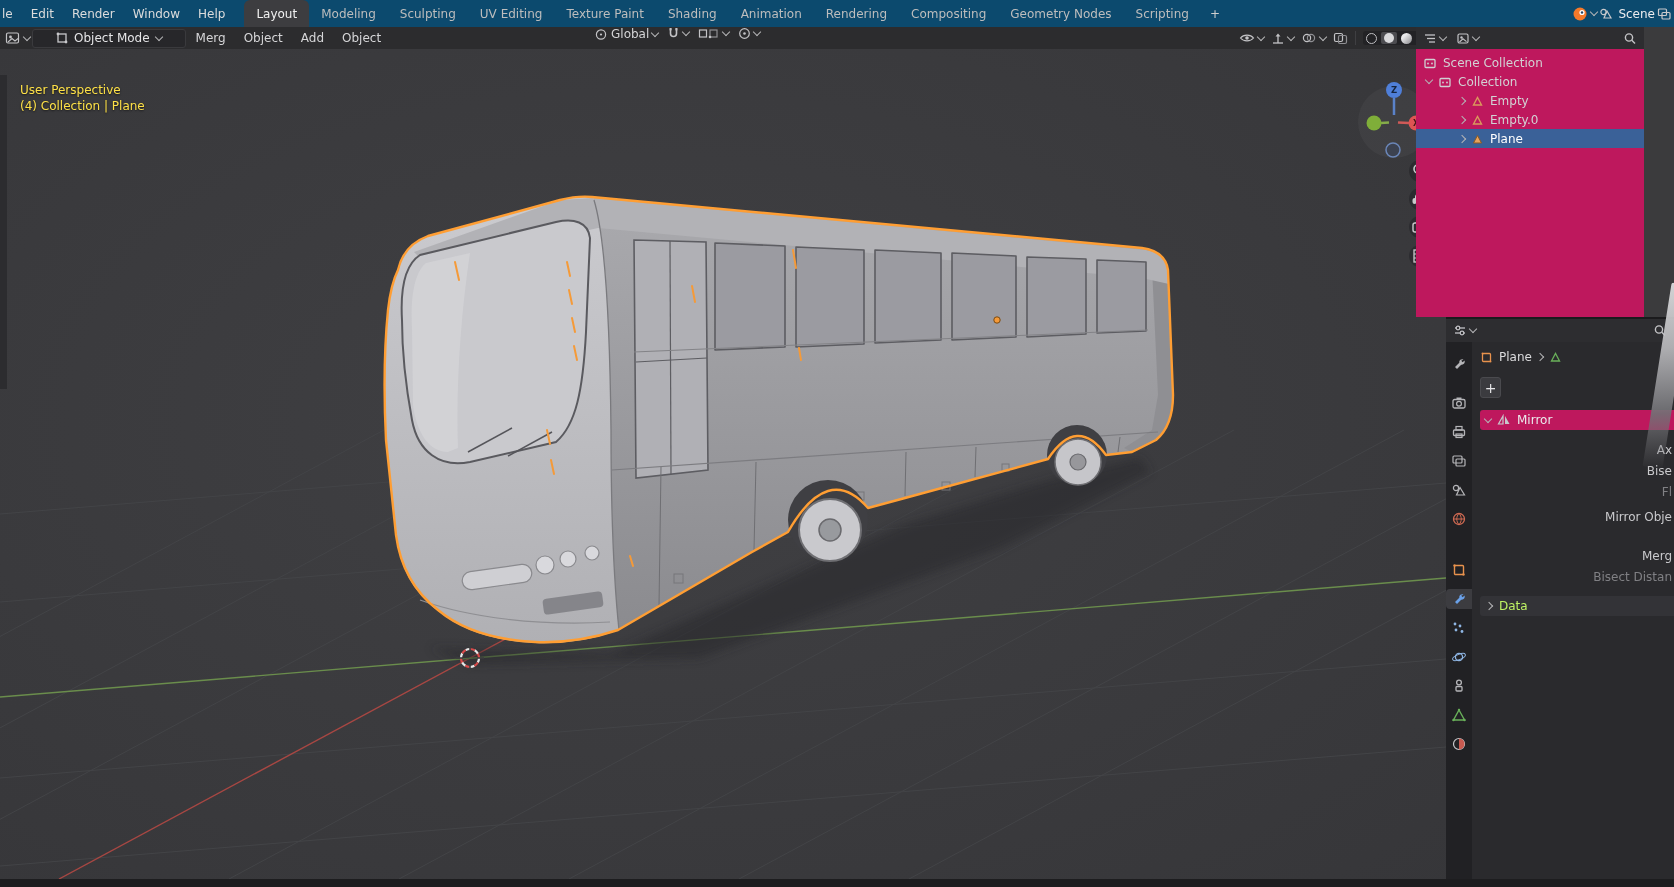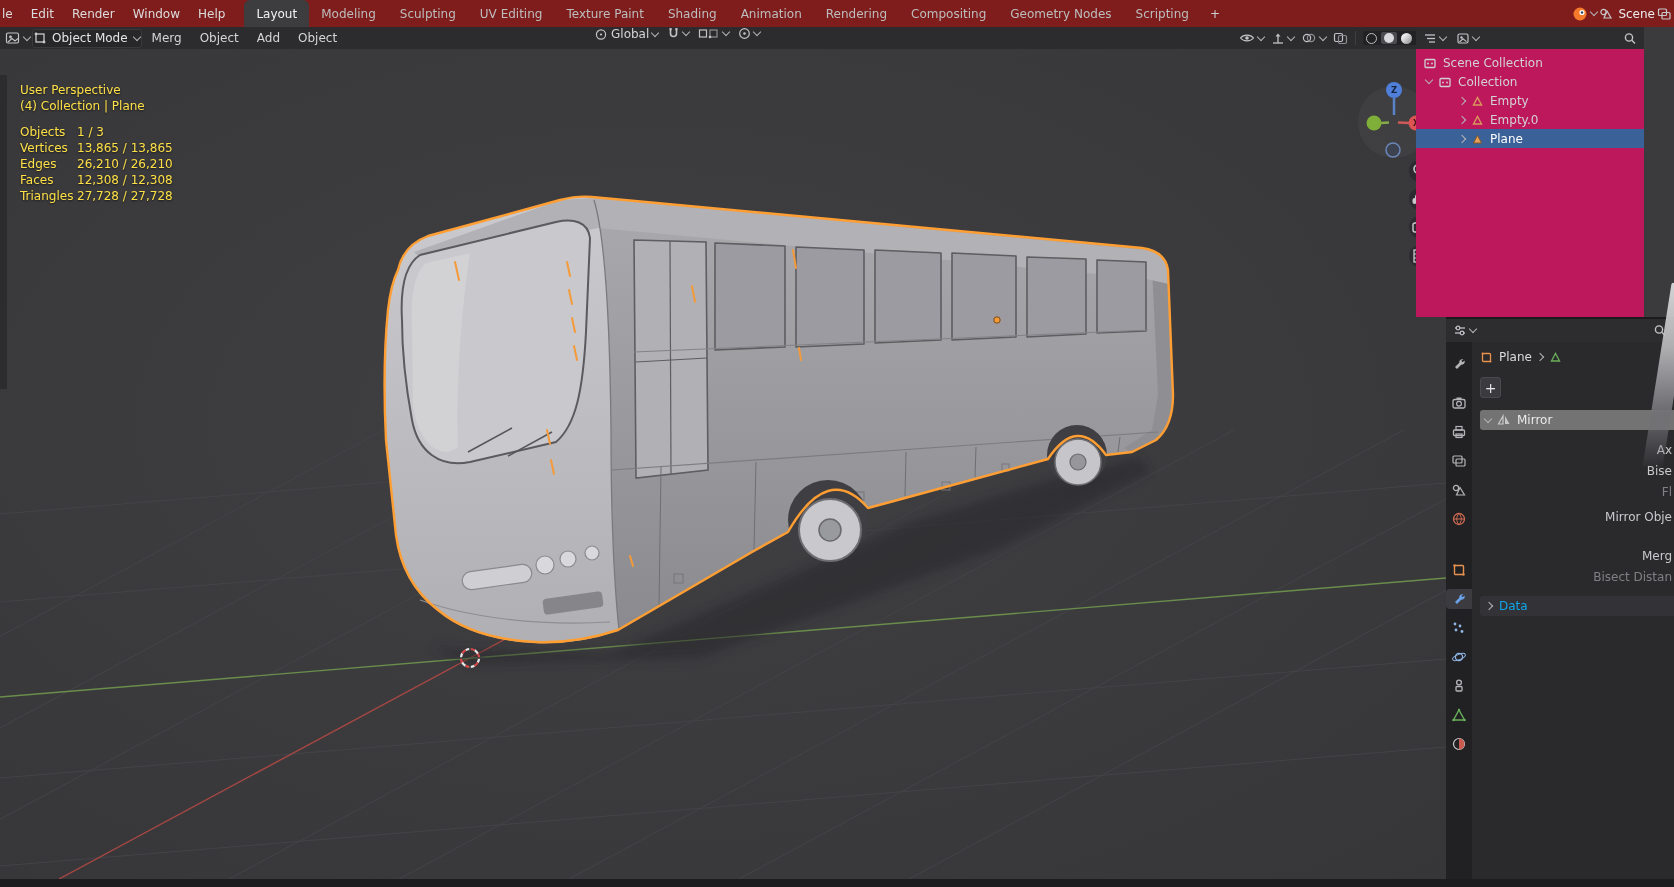--- a/index.html
+++ b/index.html
@@ -1,35 +1,35 @@
 <!DOCTYPE html>
 <html><head>
 <meta charset="utf-8">
 <style>
   html,body{margin:0;padding:0;background:#101010;}
   #app{position:relative;width:1674px;height:887px;overflow:hidden;background:#3b3b3d;
        font-family:"DejaVu Sans","Liberation Sans",sans-serif;font-size:12px;color:#d4d4d6;
        -webkit-user-select:none;user-select:none;}
   svg{display:block}
   
-  .topbar{position:absolute;left:0;top:0;width:1674px;height:27px;background:#7f1d1d;
+  .topbar{position:absolute;left:0;top:0;width:1674px;height:27px;background:#0c4a6e;
           display:flex;align-items:center;z-index:50;}
   .menu{padding:0 9px;color:#dcdcdc;}
   .menu.partial{padding-left:2px;}
   .tabs{display:flex;align-items:stretch;height:100%;margin-left:10px;}
   .tab{display:flex;align-items:center;padding:0 12px;color:#bdbdbd;border-radius:6px 6px 0 0;}
   .tab.active{background:#3d3d40;color:#f1f1f1;}
   .tab.addtab{padding:0 9px;color:#cfcfcf;}
   .topbar-right{margin-left:auto;display:flex;align-items:center;gap:2px;padding-right:2px;}
   .scene-pill{display:flex;align-items:center;gap:5px;color:#ececee;}
   
   .vheader{position:absolute;left:0;top:27px;width:1446px;height:22px;background:#2c2c2e;
            display:flex;align-items:center;z-index:40;padding:0 5px;box-sizing:border-box;gap:2px;}
   .dd{display:flex;align-items:center;gap:6px;background:#27272a;border:1px solid #3a3a3d;
-      border-radius:3px;padding:0 1px;color:#e4e4e6;height:17px;}
+      border-radius:3px;padding:0 23px;color:#e4e4e6;height:17px;}
   .vmenu{padding:0 8px;color:#d6d6d8;}
   .vh-center{position:absolute;left:594px;top:0;height:22px;display:flex;align-items:flex-start;gap:9px;}
   .vh-right{position:absolute;right:6px;top:0;height:22px;display:flex;align-items:center;gap:7px;}
   .icbtn{display:flex;align-items:center;gap:3px;}
   .vsep{width:1px;height:14px;background:#3f3f42;}
   .chv{width:5px;height:5px;border-right:1.4px solid #b4b4b6;border-bottom:1.4px solid #b4b4b6;
        transform:rotate(45deg);margin-top:-3px;flex:0 0 auto;}
   .chv.r{transform:rotate(-45deg);margin-top:0;margin-left:-1px;}
   .shade{display:flex;align-items:center;background:#222225;border-radius:3px;padding:1px 3px;gap:4px;}
   .c-wire{width:9px;height:9px;border:1.4px solid #bfbfc2;border-radius:50%;}
@@ -71,28 +71,28 @@
            padding-top:12px;gap:9px;flex:0 0 auto;}
   .pr-tab{width:26px;height:20px;display:flex;align-items:center;justify-content:center;flex:0 0 auto;}
   .pr-tab.active{background:#3c3c40;border-radius:4px 0 0 4px;}
   .gapb{margin-top:10px;}
   .gapc{margin-top:22px;}
   .pr-content{flex:1;padding:8px 0 0 8px;position:relative;overflow:hidden;}
   .bc-row{display:flex;align-items:center;gap:6px;color:#dcdcde;}
   .add-btn{margin-top:13px;width:19px;height:19px;background:#3b3b3f;border:1px solid #4a4a4e;border-radius:3px;
            color:#e6e6e8;display:flex;align-items:center;justify-content:center;font-size:14px;line-height:1;}
   .mod-panel{margin-top:12px;}
-  .mod-header{height:20px;background:#737373;border-radius:3px 0 0 3px;display:flex;align-items:center;
+  .mod-header{height:20px;background:#be185d;border-radius:3px 0 0 3px;display:flex;align-items:center;
               gap:6px;padding:0 5px;color:#eaeaec;}
   .mod-rows{padding-top:10px;}
   .mod-row{height:21px;line-height:21px;text-align:right;color:#c9c9cc;padding-right:2px;white-space:nowrap;overflow:hidden;}
   .mod-row.muted{color:#808084;}
   .mt4{margin-top:4px;} .mt18{margin-top:18px;}
   .subpanel{height:20px;background:#333337;border-radius:3px 0 0 3px;display:flex;align-items:center;
-            gap:7px;padding:0 7px;color:#0ea5e9;margin-top:8px;}
+            gap:7px;padding:0 7px;color:#bef264;margin-top:8px;}
   .edge-streak{position:absolute;left:1657px;top:283px;width:20px;height:186px;z-index:45;opacity:.9;
                background:linear-gradient(168deg,#e4e4e6 0%,#bcbcbf 35%,#717175 70%,rgba(60,60,64,0));
                transform:rotate(9deg);border-radius:2px;}
   .statusbar{position:absolute;left:0;top:879px;width:1674px;height:8px;background:#1d1d1f;z-index:55;}
   .scene-svg{position:absolute;left:0;top:0;z-index:5;}
 </style>
 </head>
 <body>
 
 <div id="app">
@@ -397,32 +397,20 @@
       </span>
     </div>
   </div>
 
 
   <div class="left-strip"></div>
 
   <div class="vp-overlay">
     <div class="vp-title">User Perspective</div>
     <div class="vp-sub">(4) Collection | Plane</div>
-    <div class="stats">
-      <span>Objects</span>
-      <span>1 / 3</span>
-      <span>Vertices</span>
-      <span>13,865 / 13,865</span>
-      <span>Edges</span>
-      <span>26,210 / 26,210</span>
-      <span>Faces</span>
-      <span>12,308 / 12,308</span>
-      <span>Triangles</span>
-      <span>27,728 / 27,728</span>
-    </div>
   </div>
 
   <div class="gizmos">
     <svg width="96" height="210" viewBox="0 0 96 210">
       <g>
         <circle cx="42" cy="47" r="36" fill="#ffffff" opacity="0.04"></circle>
         <line x1="42" y1="40" x2="42" y2="23" stroke="#5a82c9" stroke-width="2.5"></line>
         <line x1="46" y1="47.4" x2="57" y2="48" stroke="#cf5a58" stroke-width="2.5"></line>
         <line x1="37" y1="47.5" x2="29" y2="48" stroke="#86ad4a" stroke-width="2.5"></line>
         <circle cx="42" cy="15" r="8" fill="#4f7fd9"></circle>

